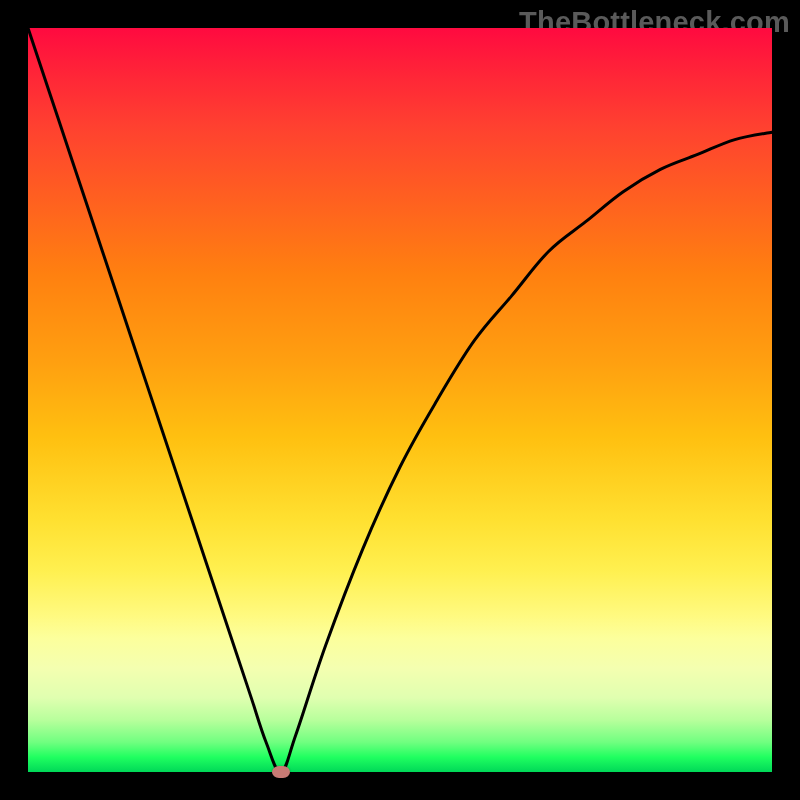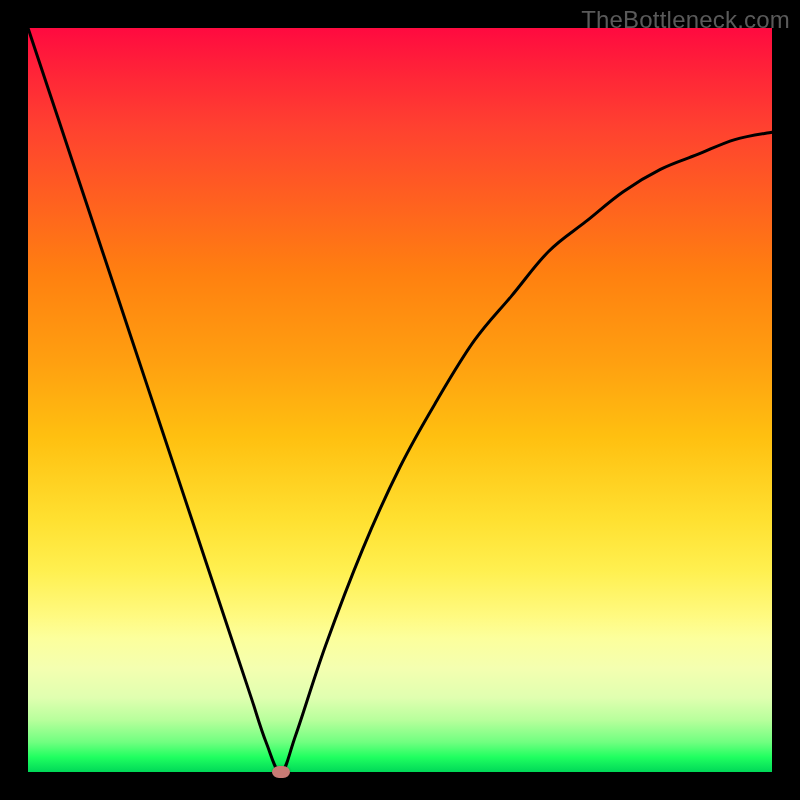--- a/index.html
+++ b/index.html
@@ -40,22 +40,22 @@
       #70ff80 96%,
       #20ff60 98%,
       #00d858 100%
     );
   }
   .watermark {
     position: absolute;
     top: 6px;
     right: 10px;
     color: #5a5a5a;
-    font-size: 24px;
-    font-weight: 400;
+    font-size: 29px;
+    font-weight: 700;
     letter-spacing: 0.2px;
     user-select: none;
   }
   svg.curve {
     position: absolute;
     left: 0; top: 0;
     width: 744px;
     height: 744px;
     overflow: visible;
   }

